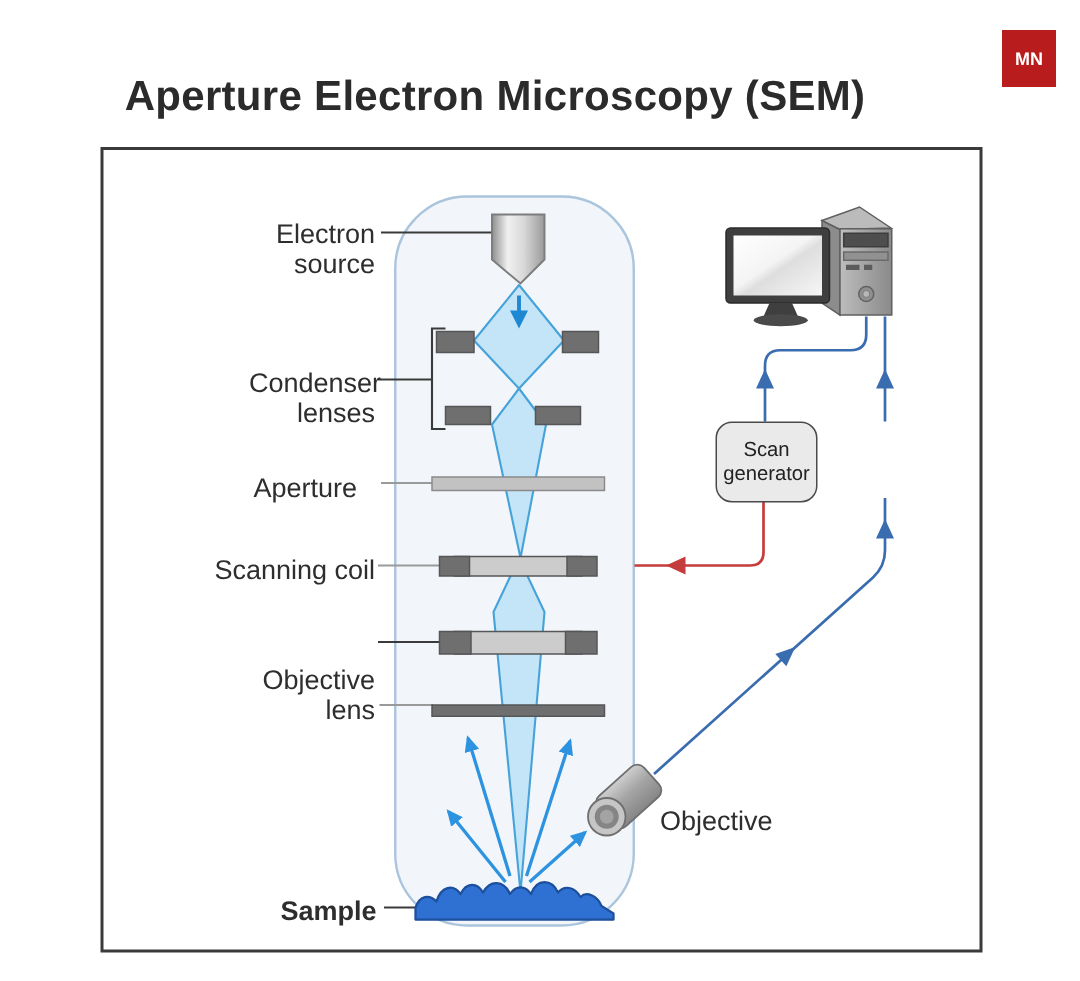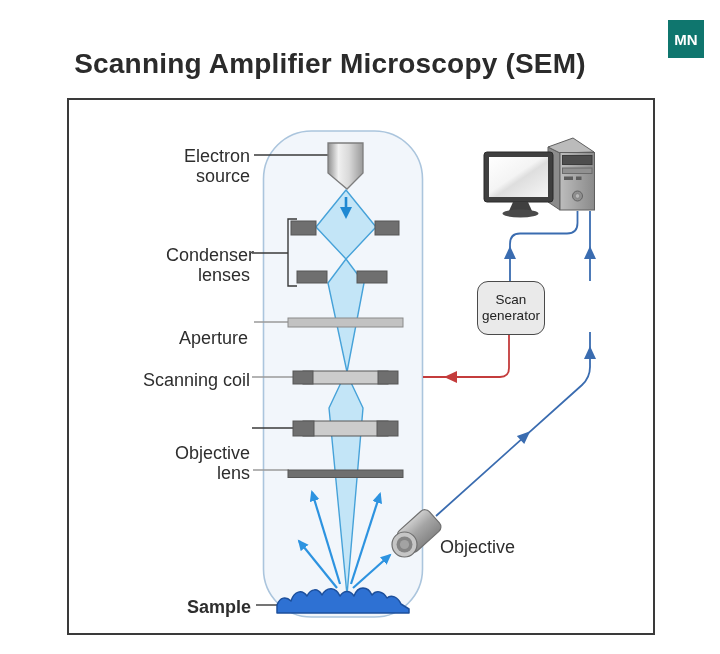--- a/index.html
+++ b/index.html
@@ -10,22 +10,22 @@
     --node-border:#4a4a4a;
   }
   html,body{margin:0;padding:0;background:#ffffff;}
   body{font-family:"Liberation Sans", sans-serif;}
   #page{position:relative;width:720px;height:654px;background:#ffffff;overflow:hidden;}
   #title{
     position:absolute;left:0;right:60px;top:48px;text-align:center;
     font-size:28px;font-weight:700;color:var(--ink);letter-spacing:.2px;
   }
   #logo{
-    position:absolute;left:668px;top:20px;width:36px;height:38px;background:#0f766e;
-    color:#ffffff;font-weight:700;font-size:15px;display:flex;align-items:center;justify-content:center;
+    position:absolute;left:668px;top:20px;width:36px;height:38px;background:#b91c1c;
+    color:#ffffff;font-weight:700;font-size:12px;display:flex;align-items:center;justify-content:center;
   }
   #frame{
     position:absolute;left:67px;top:98px;width:584px;height:533px;
     border:2px solid var(--frame-border);background:#ffffff;
   }
   #diagram-svg{position:absolute;left:0;top:0;width:720px;height:654px;}
   .lbl{
     position:absolute;font-size:18px;color:var(--label-ink);
     line-height:1.12;text-align:right;white-space:normal;
   }
@@ -36,21 +36,21 @@
     border:1.8px solid var(--node-border);border-radius:11px;
     display:flex;align-items:center;justify-content:center;text-align:center;
     font-size:13.5px;color:#222222;line-height:1.15;padding:1px;
   }
 </style>
 </head>
 <body>
 
 <div id="page">
 
-  <div id="title">Scanning Amplifier Microscopy (SEM)</div>
+  <div id="title">Aperture Electron Microscopy (SEM)</div>
   <div id="logo">MN</div>
 
   <div id="frame"></div>
 
   <svg id="diagram-svg" viewBox="0 0 720 654" xmlns="http://www.w3.org/2000/svg">
     <defs>
       <linearGradient id="srcGrad" x1="0" y1="0" x2="1" y2="0">
         <stop offset="0" stop-color="#8f8f8f"></stop>
           <stop offset="0.3" stop-color="#f0f0f0"></stop>
         <stop offset="0.6" stop-color="#d9d9d9"></stop>
@@ -173,21 +173,21 @@
     <g>
       <rect x="484" y="152" width="69" height="50" rx="3" fill="#3f3f3f" stroke="#2b2b2b"></rect>
       <rect x="489" y="157" width="59" height="40" fill="url(#screenGrad)"></rect>
       <polygon points="513,202 528,202 532,211 509,211" fill="#3f3f3f"></polygon>
       <ellipse cx="520.5" cy="213.5" rx="18" ry="4" fill="#4a4a4a"></ellipse>
     </g>
   </svg>
 
   <div class="lbl" style="right:470px;top:146px;width:70px;">Electron source</div>
   <div class="lbl" style="right:470px;top:245px;width:84px;">Condenser lenses</div>
-  <div class="lbl" style="right:472px;top:315px;width:110px;margin-top:13px;">Aperture</div>
+  <div class="lbl" style="right:482px;top:315px;width:110px;">Aperture</div>
   <div class="lbl" style="right:470px;top:370px;width:110px;">Scanning coil</div>
   <div class="lbl" style="right:470px;top:443px;width:110px;">Objective lens</div>
   <div class="lbl bold" style="right:469px;top:597px;width:90px;">Sample</div>
   <div class="lbl lbl-left" style="left:440px;top:537px;">Objective</div>
 
   <div class="node" style="left:477px;top:281px;">Scan generator</div>
 
 </div>
 
 </body></html>

